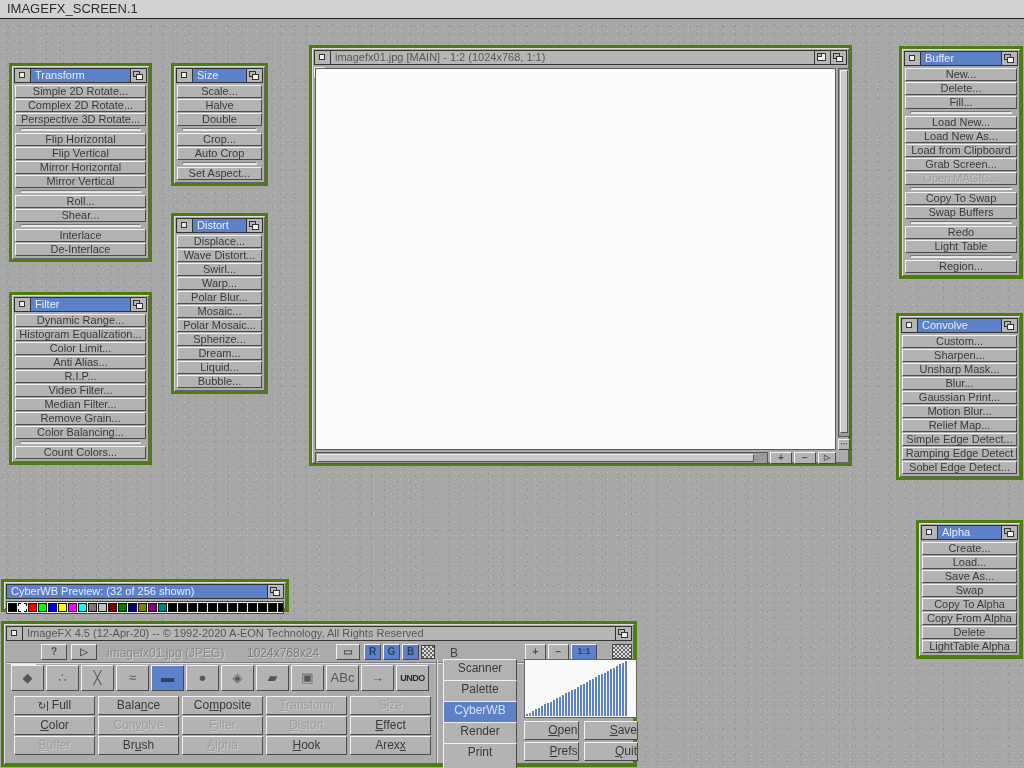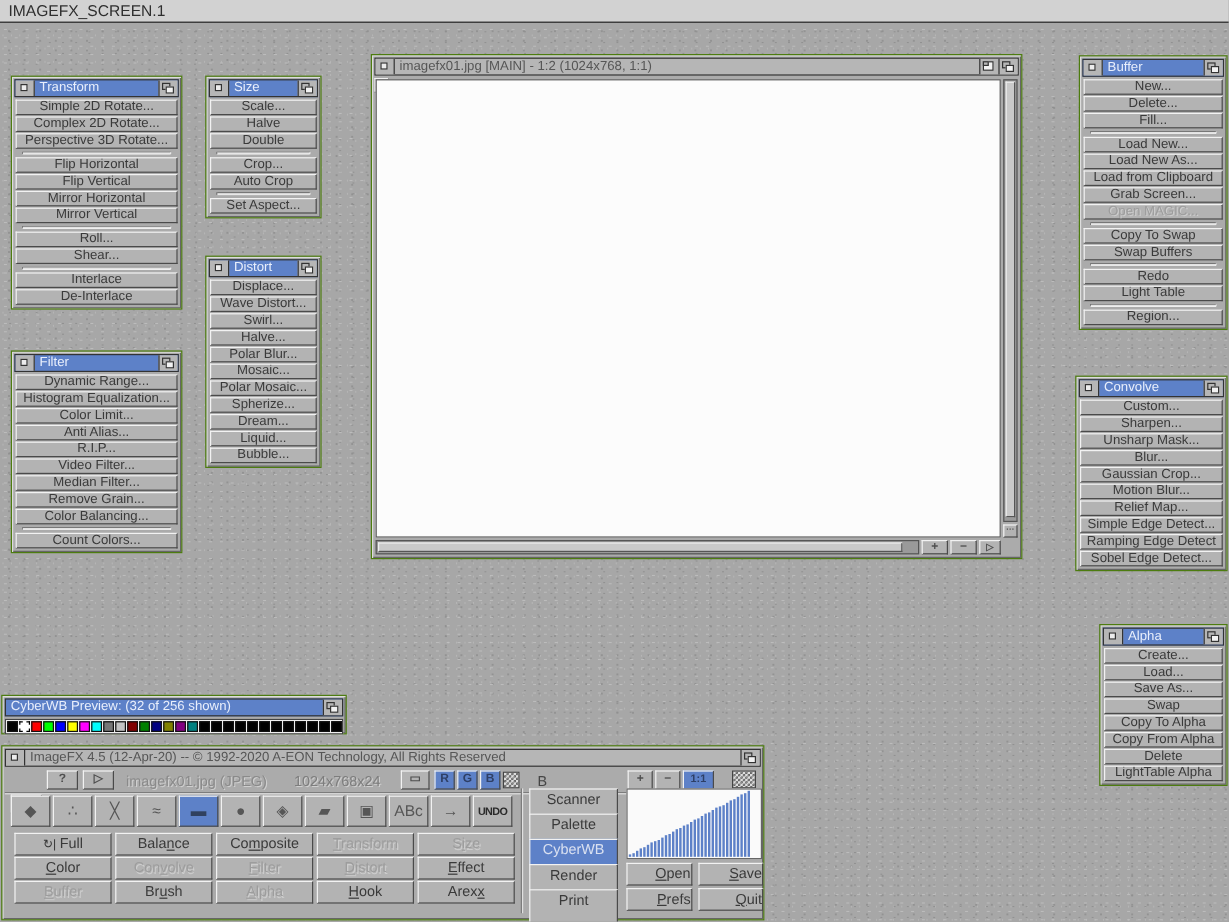--- a/index.html
+++ b/index.html
@@ -17,21 +17,21 @@
     background-position:0 0, 3px 4px, 6px 2px, 1px 6px;
   }
   
   #screen-bar {
     position:absolute; left:0; top:0; width:1024px; height:19px;
     background:#d2d2d2; border-bottom:1px solid #1c1c1c;
     font-size:13px; color:#2e2e2e; line-height:18px; padding-left:7px;
   }
   
   .win {
-    position:absolute; background:#ababab; border:1px solid #4d7c0f;
+    position:absolute; background:#ababab; border:3px solid #4d7c0f;
     box-shadow:inset 1px 1px 0 #dcdcdc, inset -1px -1px 0 #666;
     padding:2px;
   }
   .titlebar {
     height:15px; display:flex; align-items:stretch;
     border:1px solid #333; background:#5d81c8; margin-bottom:2px;
   }
   .titlebar.gray { background:#b6b6b6; }
   .titlebar .title {
     flex:1; font-size:11px; line-height:13px; padding-left:4px;
@@ -188,21 +188,21 @@
     <span class="title">Distort</span>
     <span class="gad">
         <span class="dg a"></span>
         <span class="dg b"></span>
       </span>
   </div>
   <div class="panel-body">
       <div class="btn pbtn">Displace...</div>
       <div class="btn pbtn">Wave Distort...</div>
       <div class="btn pbtn">Swirl...</div>
-      <div class="btn pbtn">Halve...</div>
+      <div class="btn pbtn">Warp...</div>
       <div class="btn pbtn">Polar Blur...</div>
       <div class="btn pbtn">Mosaic...</div>
       <div class="btn pbtn">Polar Mosaic...</div>
       <div class="btn pbtn">Spherize...</div>
       <div class="btn pbtn">Dream...</div>
       <div class="btn pbtn">Liquid...</div>
       <div class="btn pbtn">Bubble...</div>
     </div>
 </div>
 
@@ -273,21 +273,21 @@
     <span class="gad">
         <span class="dg a"></span>
         <span class="dg b"></span>
       </span>
   </div>
   <div class="panel-body">
       <div class="btn pbtn">Custom...</div>
       <div class="btn pbtn">Sharpen...</div>
       <div class="btn pbtn">Unsharp Mask...</div>
       <div class="btn pbtn">Blur...</div>
-      <div class="btn pbtn">Gaussian Crop...</div>
+      <div class="btn pbtn">Gaussian Print...</div>
       <div class="btn pbtn">Motion Blur...</div>
       <div class="btn pbtn">Relief Map...</div>
       <div class="btn pbtn">Simple Edge Detect...</div>
       <div class="btn pbtn">Ramping Edge Detect</div>
       <div class="btn pbtn">Sobel Edge Detect...</div>
     </div>
 </div>
 
 <div class="win" style="left:916px;top:520px;width:107px;">
   <div class="titlebar">

